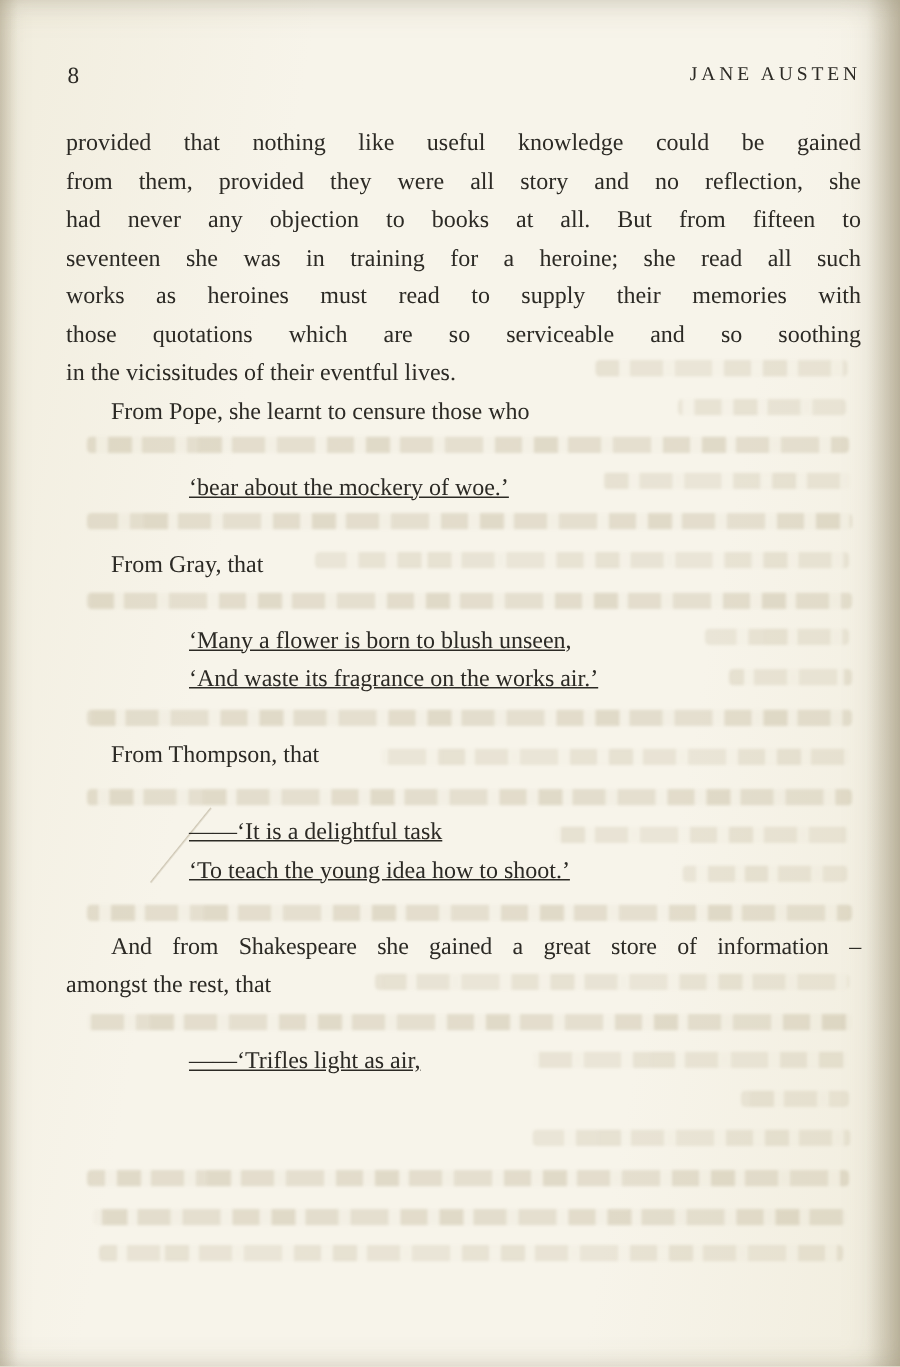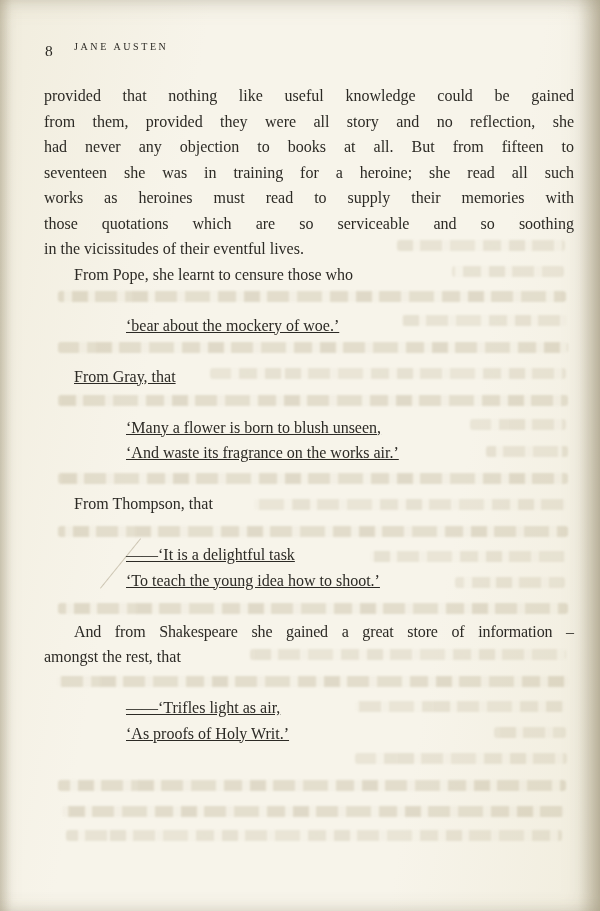--- a/index.html
+++ b/index.html
@@ -23,21 +23,21 @@
   .edge-right {
     position: absolute; top: 0; right: 0; width: 22px; height: 100%; z-index: 6; pointer-events: none;
     background: linear-gradient(to right, rgba(168,156,126,0), rgba(168,156,126,0.18) 55%, rgba(160,148,118,0.32) 100%);
   }
   .edge-left {
     position: absolute; top: 0; left: 0; width: 12px; height: 100%; z-index: 6; pointer-events: none;
     background: linear-gradient(to left, rgba(168,156,126,0), rgba(168,156,126,0.26) 100%);
   }
   .pagehead { position: absolute; left: 44px; top: 41px; width: 530px; height: 18px; z-index: 3; }
   .pagenum { position: absolute; left: 1px; top: 1px; font-size: 15.5px; }
-  .runhead { text-align: left; padding-left: 30px; font-size: 10px; letter-spacing: 2.6px; }
+  .runhead { text-align: right; padding-left: 30px; font-size: 13px; letter-spacing: 2.6px; }
 
   .text-column {
     position: absolute; left: 44px; top: 83px; width: 530px; z-index: 3;
     font-size: 16px; line-height: 25.5px;
   }
   .block { margin: 0; }
   .block.quote { margin: 25.5px 0 25.5px 82px; text-decoration: underline; }
   .line { min-height: 25.5px; white-space: pre; }
   .line.just { white-space: normal; text-align: justify; text-align-last: justify; }
   .block.condensed .line:first-child { word-spacing: -0.9px; letter-spacing: -0.12px; }
@@ -105,39 +105,38 @@
         <div class="line just">those quotations which are so serviceable and so soothing</div>
         <div class="line">in the vicissitudes of their eventful lives.</div>
       </div>
       <div class="block para">
         <div class="line" style="padding-left: 30px;">From Pope, she learnt to censure those who</div>
       </div>
       <div class="block quote">
         <div class="line">‘bear about the mockery of woe.’</div>
       </div>
       <div class="block para">
-        <div class="line" style="padding-left: 30px; text-decoration: underline;">From Gray, that</div>
+        <div class="line" style="padding-left: 30px;">From Gray, that</div>
       </div>
       <div class="block quote">
         <div class="line">‘Many a flower is born to blush unseen,</div>
         <div class="line">‘And waste its fragrance on the works air.’</div>
       </div>
       <div class="block para">
         <div class="line" style="padding-left: 30px;">From Thompson, that</div>
       </div>
       <div class="block quote">
         <div class="line">——‘It is a delightful task</div>
         <div class="line">‘To teach the young idea how to shoot.’</div>
       </div>
       <div class="block para condensed">
         <div class="line just" style="padding-left: 30px;">And from Shakespeare she gained a great store of information –</div>
         <div class="line">amongst the rest, that</div>
       </div>
       <div class="block quote">
         <div class="line">——‘Trifles light as air,</div>
-        <div class="line">‘As proofs of Holy Writ.’</div>
       </div>
     </main>
 
   <div class="edge-left"></div>
   <div class="edge-right"></div>
   <div class="vignette"></div>
 </div>
 
 </body></html>

